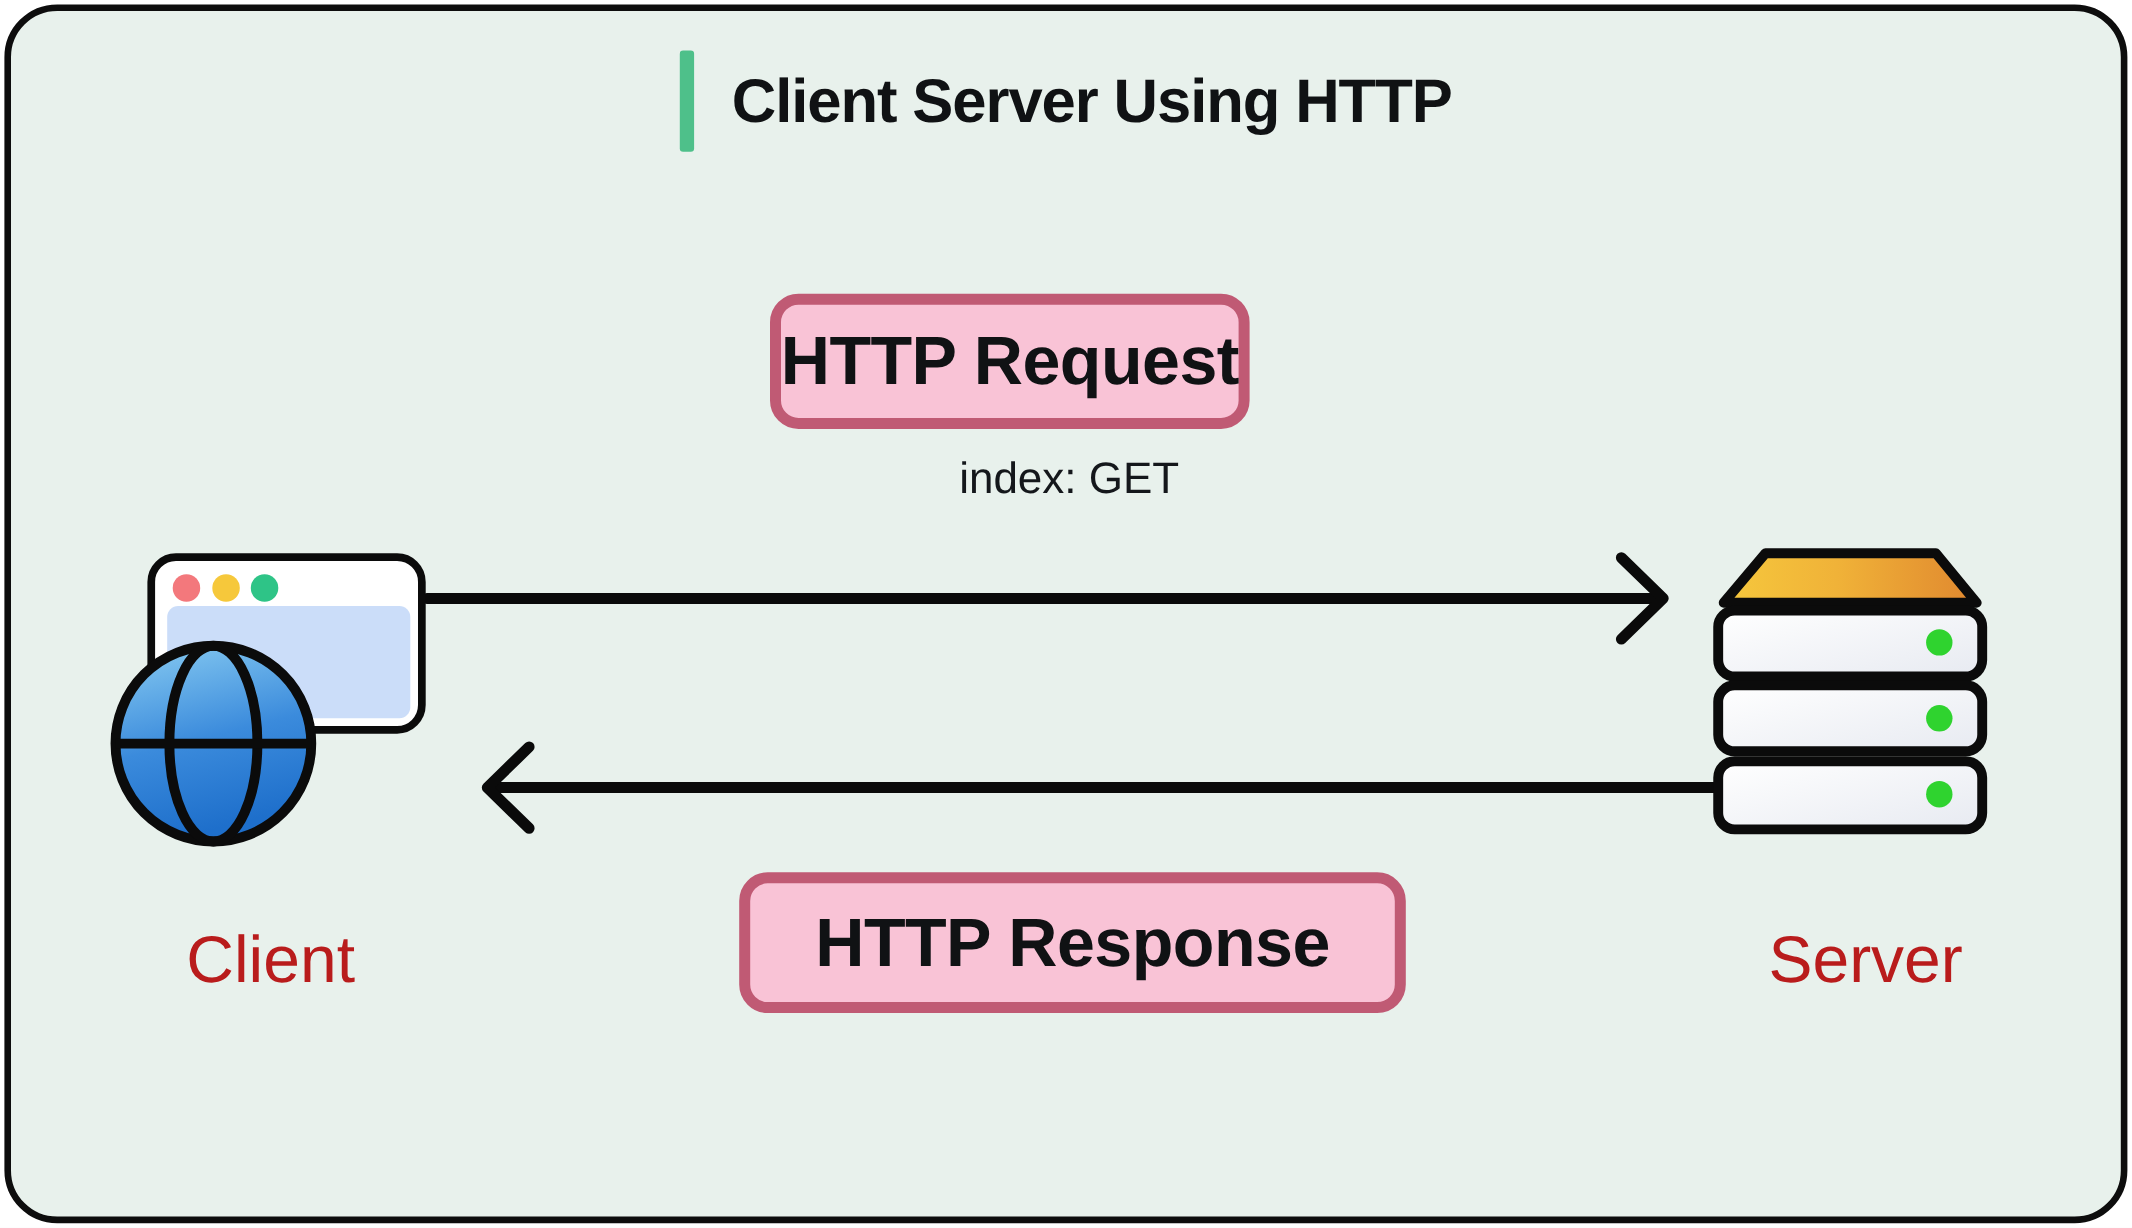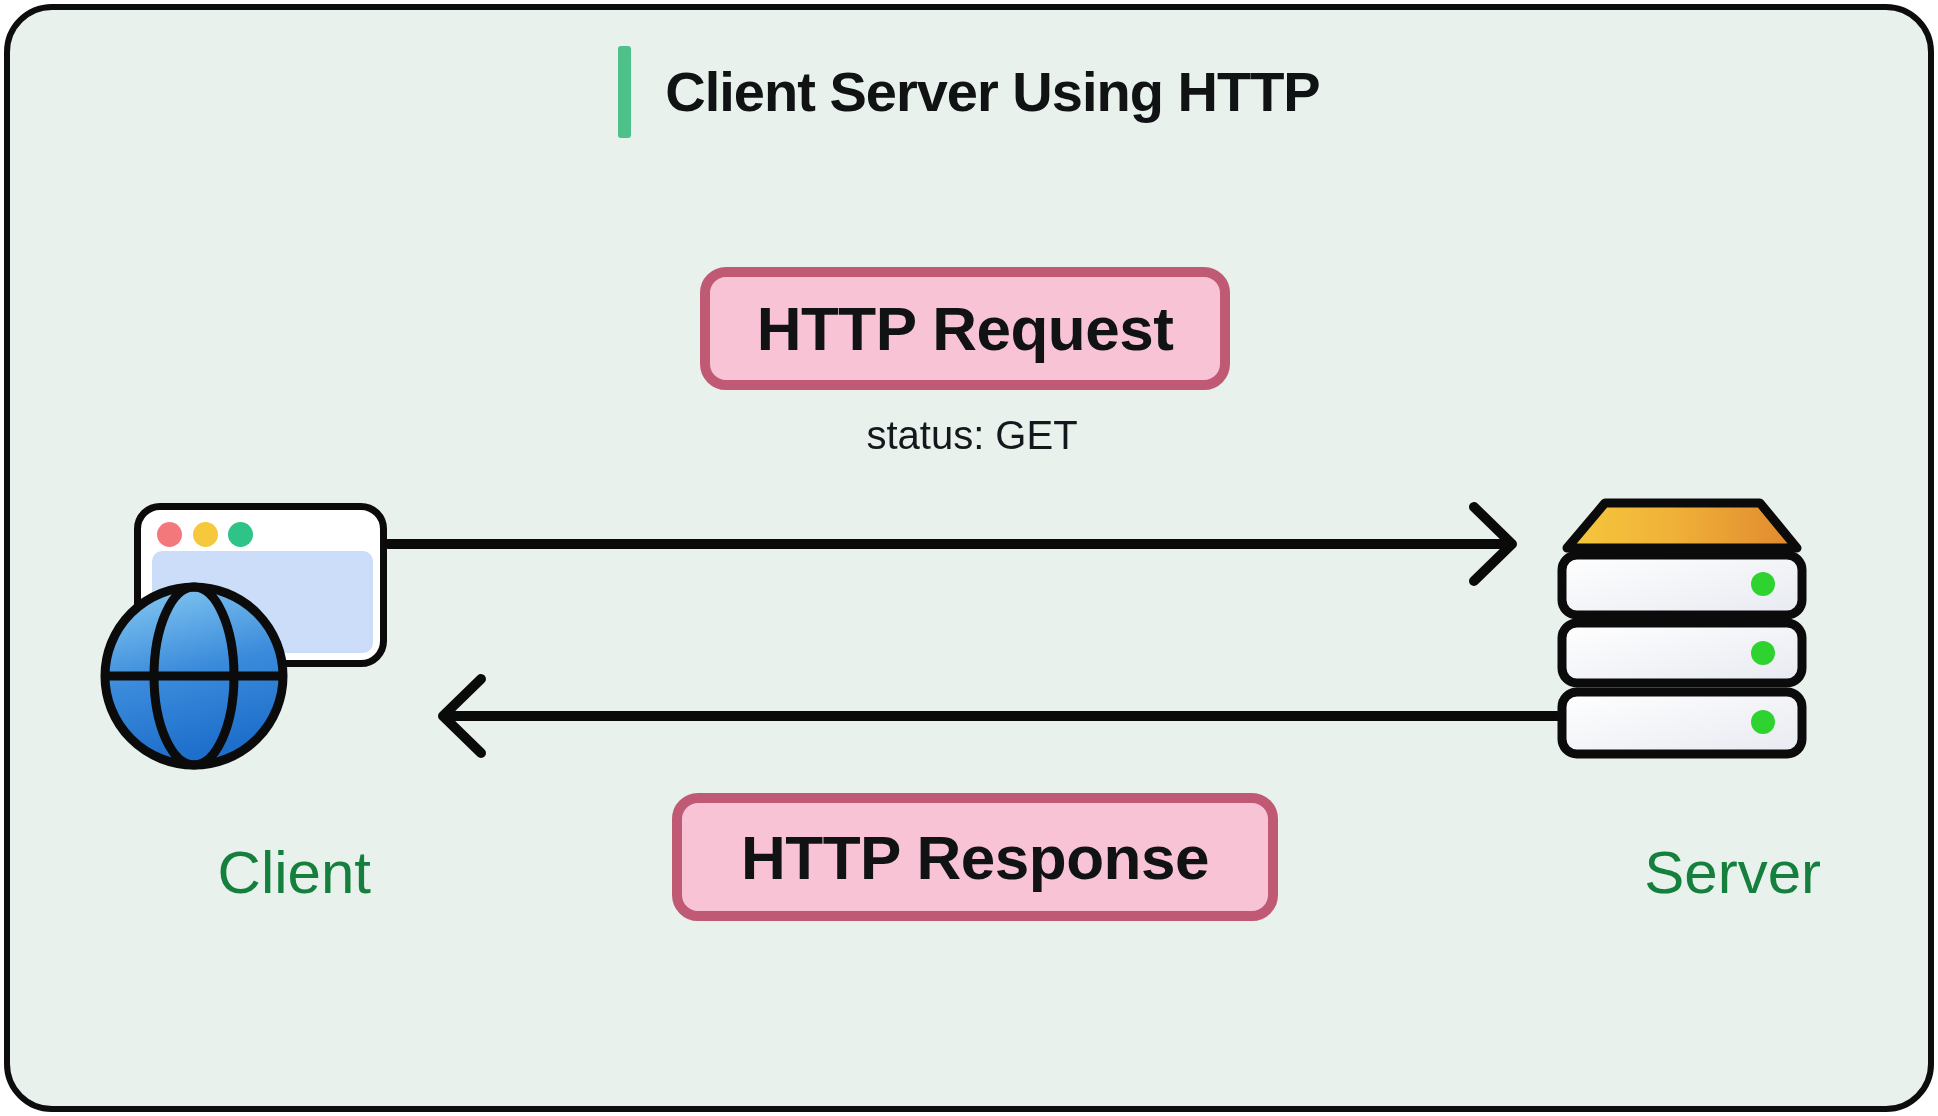--- a/index.html
+++ b/index.html
@@ -34,21 +34,21 @@
   
   .pill{
     position:absolute;
     background:#f9c3d6;
     border:10px solid #c05a74;
     border-radius:26px;
     display:flex;align-items:center;justify-content:center;
     font-size:62px;font-weight:600;letter-spacing:-0.5px;color:#101214;
     white-space:nowrap;
   }
-  .pill.request{left:700px;top:267px;width:530px;height:123px;}
+  .pill.request{left:700px;top:267px;width:436px;height:123px;}
   .pill.response{left:672px;top:793px;width:606px;height:128px;}
   
   .detail{
     position:absolute;left:472px;width:1000px;
     text-align:center;font-size:40px;font-weight:500;line-height:50px;color:#14171b;
   }
   .detail.request-detail{top:410px;}
   .detail.response-detail{top:921px;}
   
   .arrows{position:absolute;left:0;top:0;pointer-events:none;}
@@ -60,43 +60,43 @@
   .traffic-dot{position:absolute;width:25px;height:25px;border-radius:50%;top:12px;}
   .dot-red{left:16px;background:#f3787c;}
   .dot-yellow{left:52px;background:#f6c83b;}
   .dot-green{left:87px;background:#2ec487;}
   .browser-content{
     position:absolute;left:11px;top:41px;width:221px;height:102px;
     background:#cbddf9;border-radius:10px;
   }
   .globe{position:absolute;left:100px;top:582px;width:188px;height:188px;}
   .node-label{
-    position:absolute;top:838px;width:250px;text-align:right;
-    font-size:60px;font-weight:500;color:#15803d;
+    position:absolute;top:838px;width:250px;text-align:center;
+    font-size:60px;font-weight:500;color:#b91c1c;
   }
   .client-label{left:121px;}
   .server-label{left:1571px;}
   .server-svg{position:absolute;left:1550px;top:490px;width:270px;height:280px;}
 </style>
 </head>
 <body>
 
 <div class="canvas">
   <div class="frame"></div>
 
   <div class="title-row">
     <div class="accent-bar"></div>
     <div class="title-text">Client Server Using HTTP</div>
   </div>
 
   <div class="pill request">
     <span>HTTP Request</span>
   </div>
   <div class="detail request-detail">
-    <div>status: GET</div>
+    <div>index: GET</div>
   </div>
 
   <div class="pill response">
     <span>HTTP Response</span>
   </div>
   <div class="detail response-detail">
   </div>
 
   <svg class="arrows" width="1938" height="1116" viewBox="0 0 1938 1116">
     <g stroke="#0a0a0a" stroke-width="10" fill="none" stroke-linecap="round" stroke-linejoin="round">

